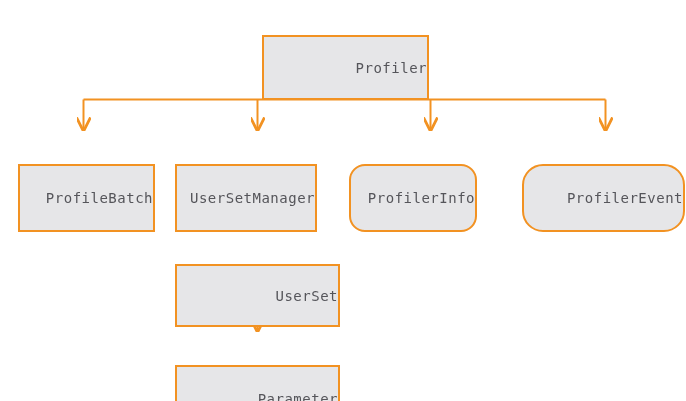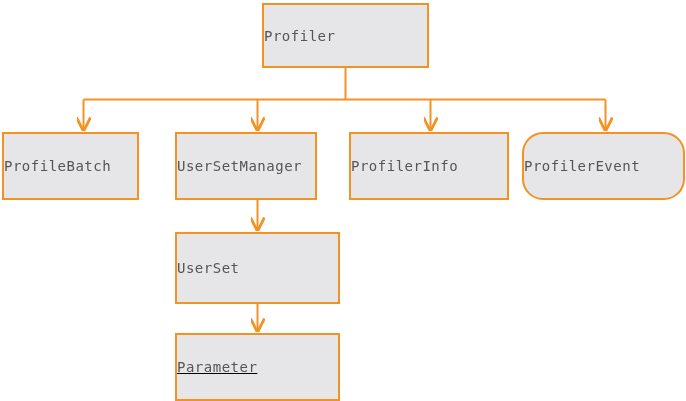--- a/index.html
+++ b/index.html
@@ -27,37 +27,38 @@
     height: 401px;
     pointer-events: none;
   }
   .node {
     position: absolute;
     box-sizing: border-box;
     background: #e6e6e8;
     border: 2px solid #f29222;
     display: flex;
     align-items: center;
-    justify-content: flex-start;
+    justify-content: flex-end;
+    margin-top: 32px;
   }
   .node-label {
     font-family: "DejaVu Sans Mono", "Liberation Mono", monospace;
     font-size: 14px;
     letter-spacing: 0.5px;
     color: #55555a;
     white-space: nowrap;
     line-height: 1;
   }
   
   .n-profiler        { left: 262px; top: 3px;   width: 167px; height: 65px; }
-  .n-profilebatch    { left: 2px;   top: 132px; width: 137px; height: 68px; }
+  .n-profilebatch    { left: 18px;   top: 132px; width: 137px; height: 68px; }
   .n-usersetmanager  { left: 175px; top: 132px; width: 142px; height: 68px; }
-  .n-profilerinfo    { left: 349px; top: 132px; width: 160px; height: 68px; }
+  .n-profilerinfo    { left: 349px; top: 132px; width: 128px; height: 68px; border-radius: 16px; }
   .n-profilerevent   { left: 522px; top: 132px; width: 163px; height: 68px; border-radius: 21px; }
-  .n-userset         { left: 175px; top: 232px; width: 165px; height: 72px; }
+  .n-userset         { left: 175px; top: 232px; width: 165px; height: 63px; }
   .n-parameter       { left: 175px; top: 333px; width: 165px; height: 68px; text-decoration: underline; }
 </style>
 </head>
 <body>
 
 <div id="diagram-canvas">
 
   <svg class="edge-layer" viewBox="0 0 686 401" width="686" height="401" xmlns="http://www.w3.org/2000/svg">
     <defs>
       <marker id="arrowhead" viewBox="0 0 10 10" refX="9" refY="5" markerWidth="7" markerHeight="7" orient="auto-start-reverse">

